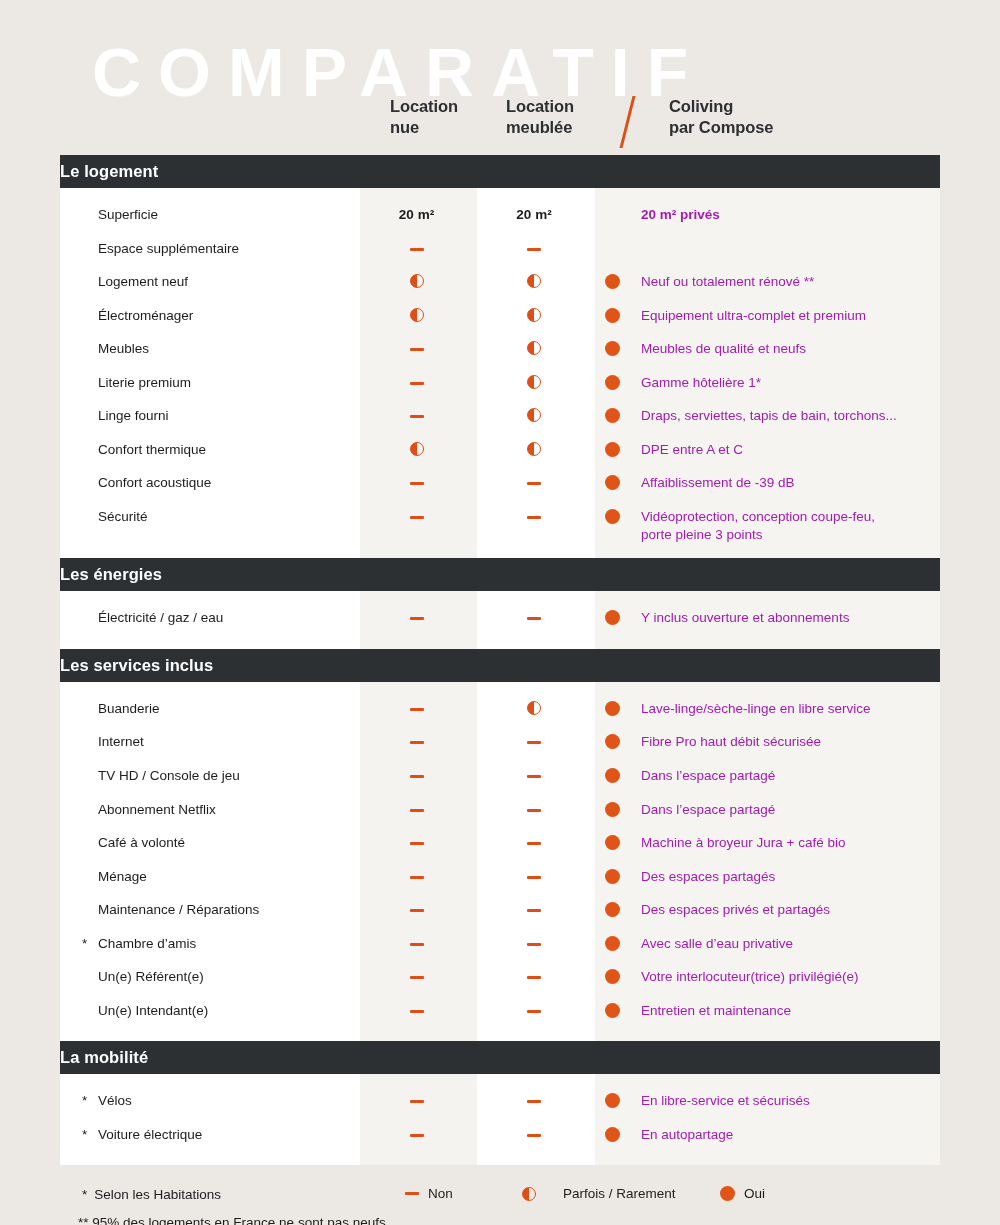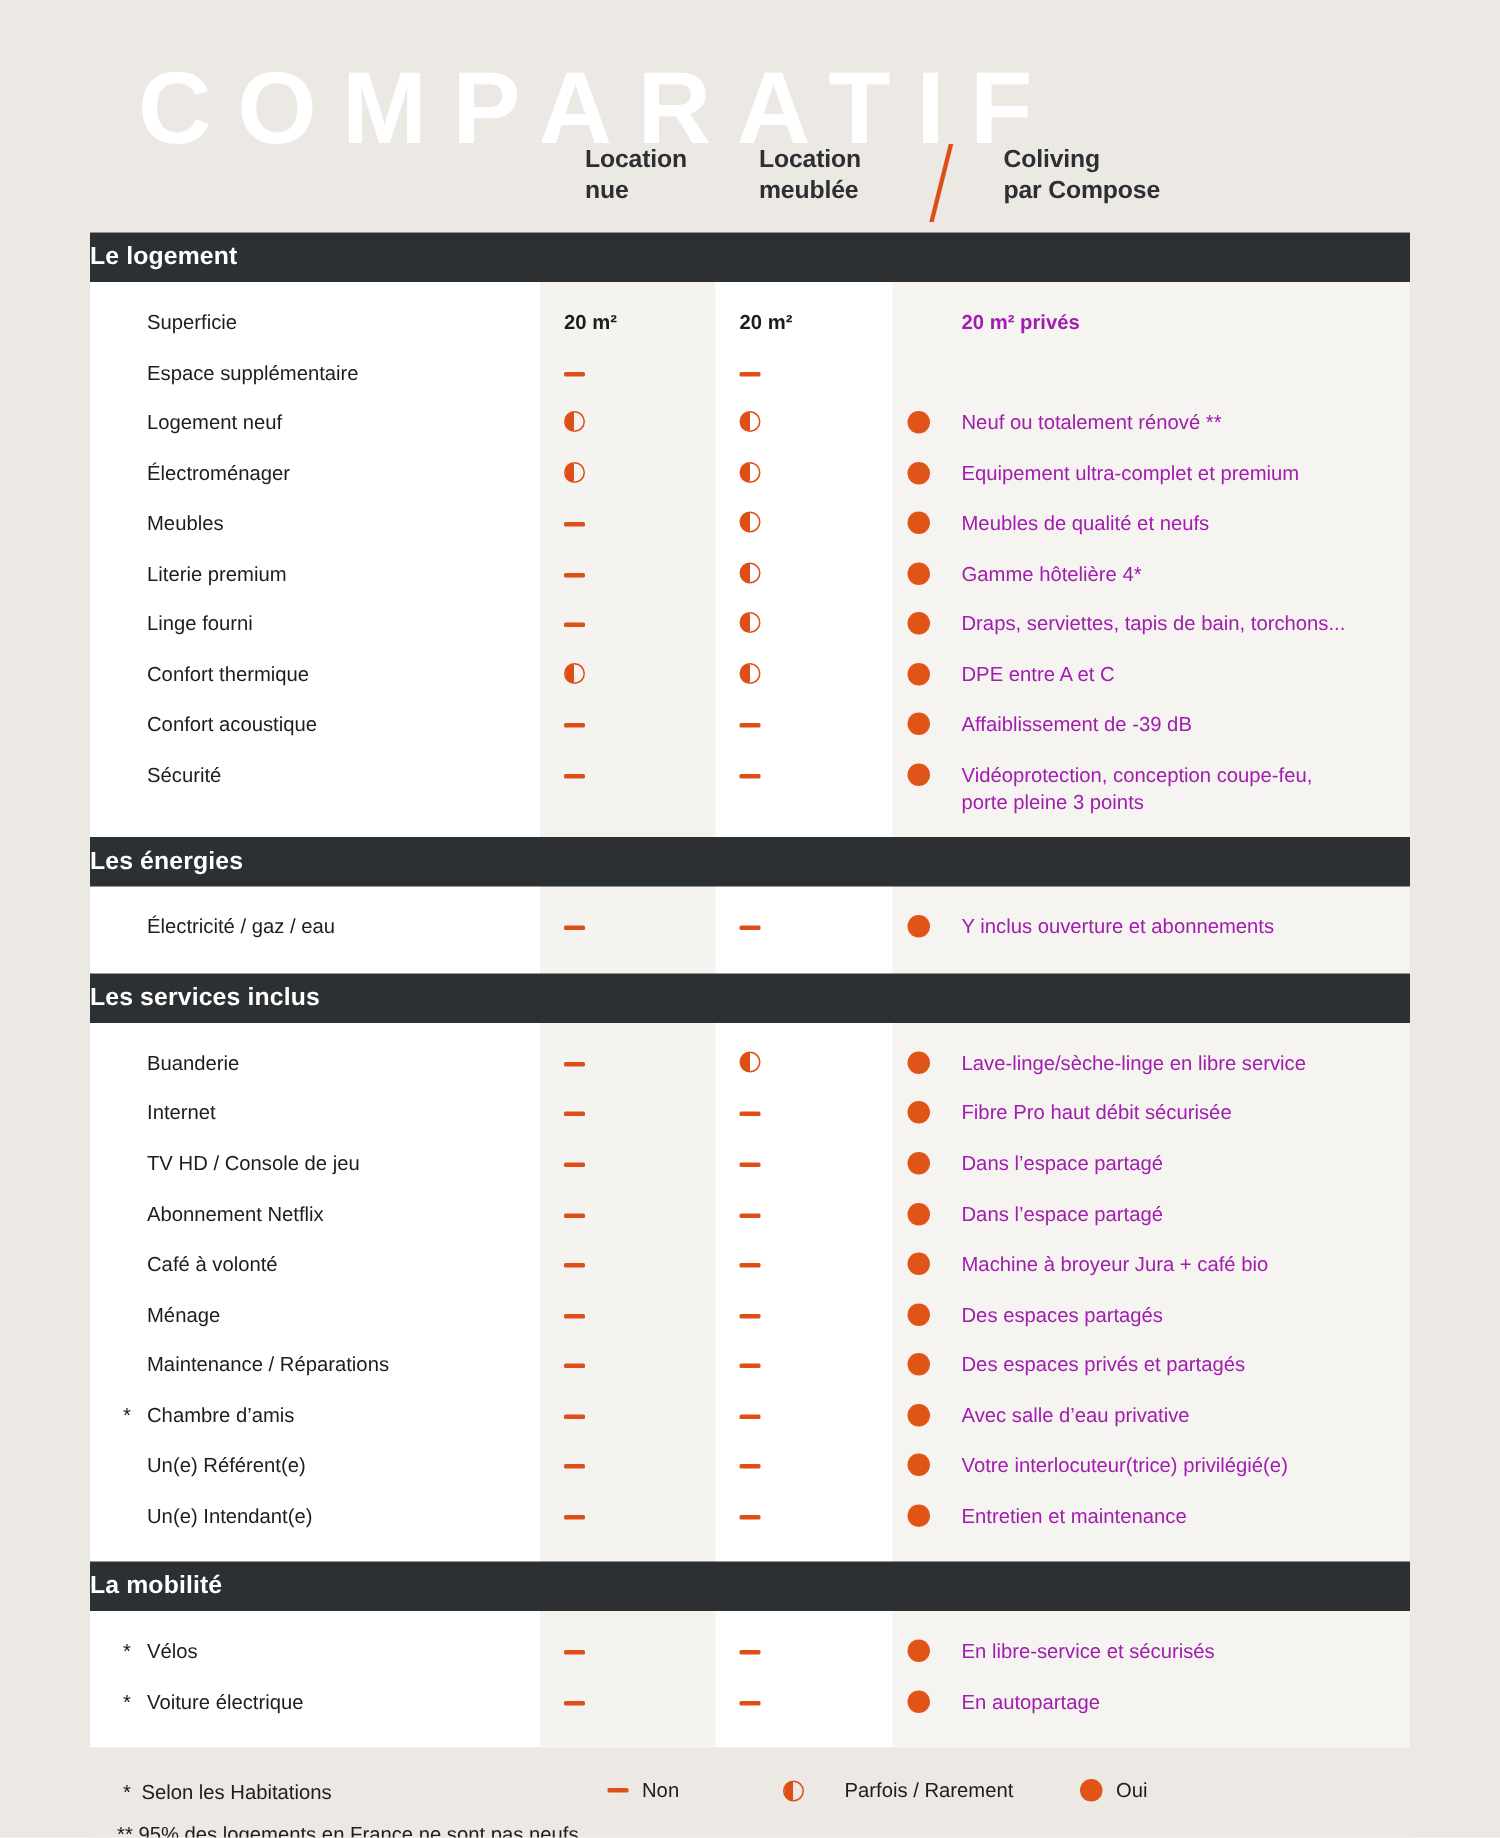--- a/index.html
+++ b/index.html
@@ -119,21 +119,21 @@
     position: absolute;
     left: 22px;
     top: 8px;
     font-size: 13.5px;
     color: #1d1d1f;
   }
   .cell-mark {
     width: 117px;
     box-sizing: border-box;
     display: flex;
-    justify-content: flex-start;
+    justify-content: center;
     align-items: flex-start;
     padding-top: 9px;
     padding-left: 36px;
   }
   .cell-mark.c2 { width: 118px; }
   .cell-third {
     flex: 1;
     display: flex;
     align-items: flex-start;
     padding-top: 9px;
@@ -321,21 +321,21 @@
           <div class="cell-mark c1">
             <span class="mk mk-no"></span>
           </div>
           <div class="cell-mark c2">
             <span class="mk mk-half"></span>
           </div>
           <div class="cell-third">
             <div class="mark-wrap">
               <span class="mk mk-yes"></span>
             </div>
-            <div class="third-text">Gamme hôtelière 4*</div>
+            <div class="third-text">Gamme hôtelière 1*</div>
           </div>
         </div>
         <div class="row">
           <div class="cell-label">Linge fourni</div>
           <div class="cell-mark c1">
             <span class="mk mk-no"></span>
           </div>
           <div class="cell-mark c2">
             <span class="mk mk-half"></span>
           </div>

